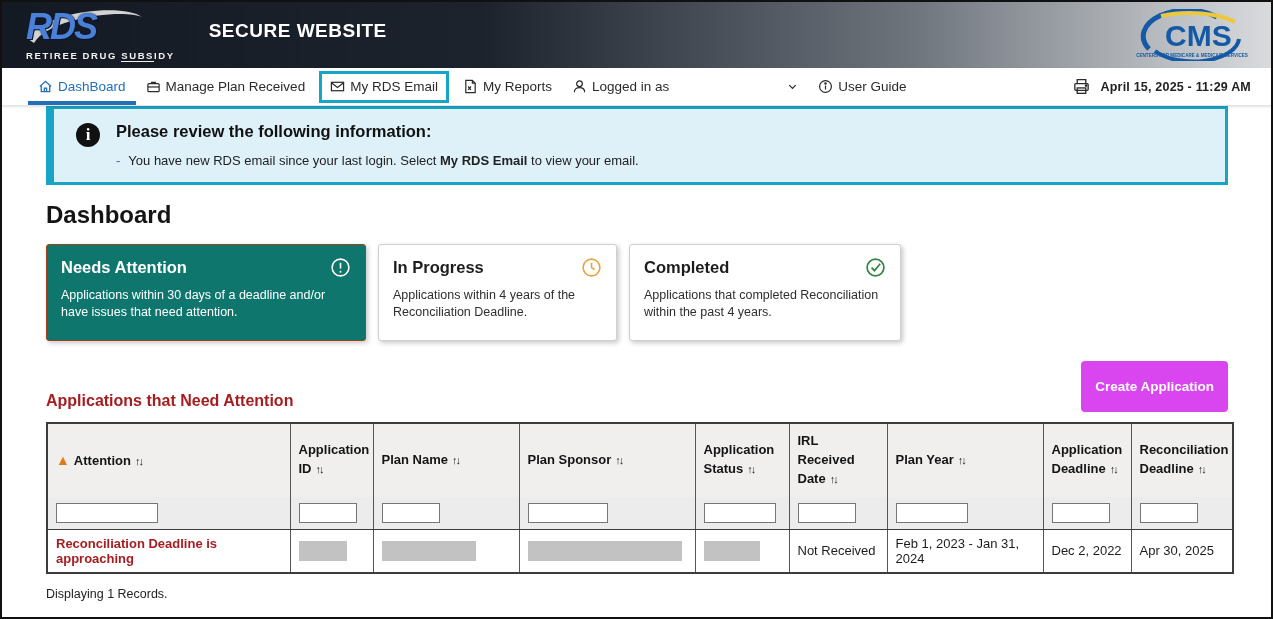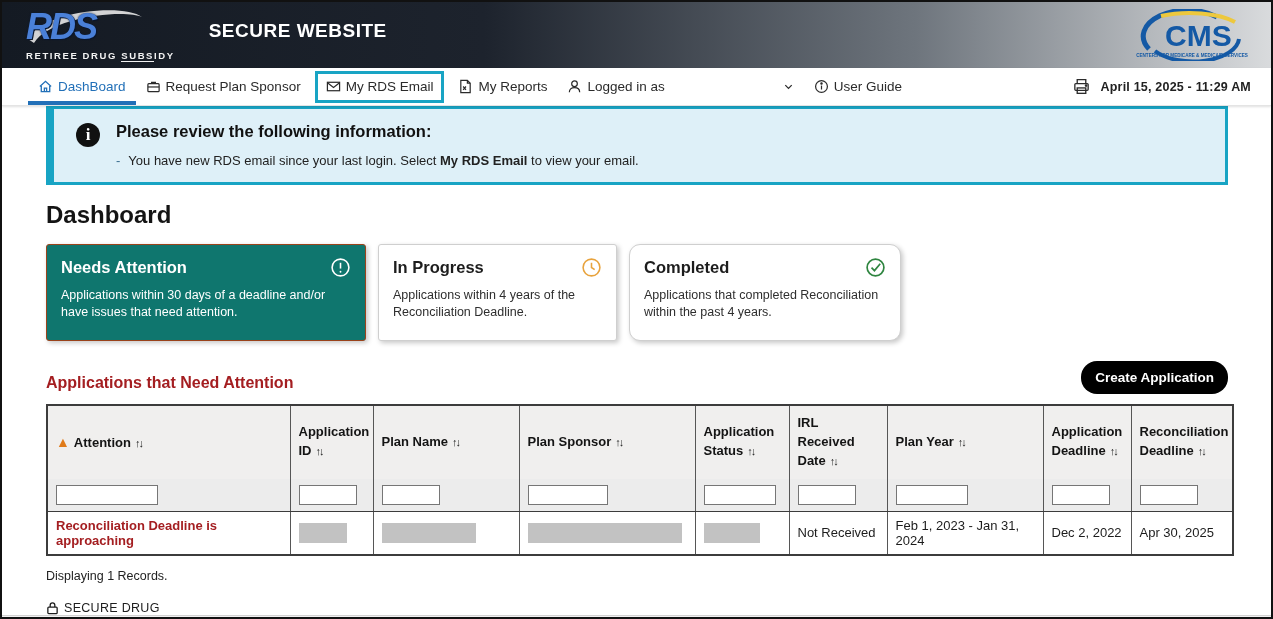--- a/index.html
+++ b/index.html
@@ -67,27 +67,27 @@
   .cards{ display:flex; gap:12px; margin-top:15px; }
   .card{
     border:1px solid #cfcfcf; border-radius:3px; background:#fff; height:97px;
     padding:12px 14px; box-shadow:2px 2px 5px rgba(0,0,0,.22); cursor:pointer;
   }
   .card-head{ display:flex; align-items:center; justify-content:space-between; }
   .card-title{ font-size:16.5px; font-weight:bold; color:#1d1d1d; }
   .card-desc{ font-size:12.5px; color:#2e2e2e; margin-top:9px; line-height:1.35; }
   .card.attention{ background:#0f766e; border-color:#9a431b; }
   .card.attention .card-title, .card.attention .card-desc{ color:#fff; }
-  .card.c1{ width:320px; } .card.c2{ width:239px; } .card.c3{ width:272px;border-radius:11px; } .card.c4{ width:321px; }
+  .card.c1{ width:320px; } .card.c2{ width:239px; } .card.c3{ width:272px; } .card.c4{ width:321px; }
 
   .section-row{ display:flex; align-items:flex-end; justify-content:space-between; margin-top:20px; }
   .section-heading{ font-size:16px; font-weight:bold; color:#a41e21; padding-bottom:2px;text-align:center;}
   .btn-primary{
-    background:#000000; color:#fff; font-weight:bold; font-size:13.5px;
-    border:none; border-radius:16px; padding:9px 14px; cursor:pointer;
+    background:#d946ef; color:#fff; font-weight:bold; font-size:13.5px;
+    border:none; border-radius:4px; padding:18px 14px; cursor:pointer;
     font-family:"Liberation Sans", sans-serif;
   }
 
   
   table.grid{ border-collapse:collapse; width:100%; margin-top:10px; table-layout:fixed; }
   table.grid th, table.grid td{ border-left:1px solid #565656; border-right:1px solid #565656; }
   table.grid{ border:2px solid #3c3c3c; }
   thead th{
     background:#f0efee; font-size:13px; font-weight:bold; color:#141414; text-align:left;
     padding:8px 8px; height:52px; vertical-align:middle; line-height:1.45;
@@ -155,21 +155,21 @@
           <path d="M6.8 13.5 V9.8 H9.2 V13.5"></path>
         </svg>
       <span>DashBoard</span>
     </div>
     <div class="nav-item">
       <svg width="15" height="15" viewBox="0 0 16 16" fill="none" stroke="#2b2b2b" stroke-width="1.3">
           <rect x="2" y="5" width="12" height="8.5" rx="1"></rect>
           <path d="M6 5 V3.5 H10 V5"></path>
           <path d="M2 8.5 H14"></path>
         </svg>
-      <span>Request Plan Sponsor</span>
+      <span>Manage Plan Received</span>
     </div>
     <div class="nav-item highlight">
       <svg width="15" height="15" viewBox="0 0 16 16" fill="none" stroke="#2b2b2b" stroke-width="1.3">
           <rect x="1.5" y="3.5" width="13" height="9"></rect>
           <path d="M1.5 4 L8 9 L14.5 4"></path>
         </svg>
       <span>My RDS Email</span>
     </div>
     <div class="nav-item">
       <svg width="15" height="15" viewBox="0 0 16 16" fill="none" stroke="#2b2b2b" stroke-width="1.3">

